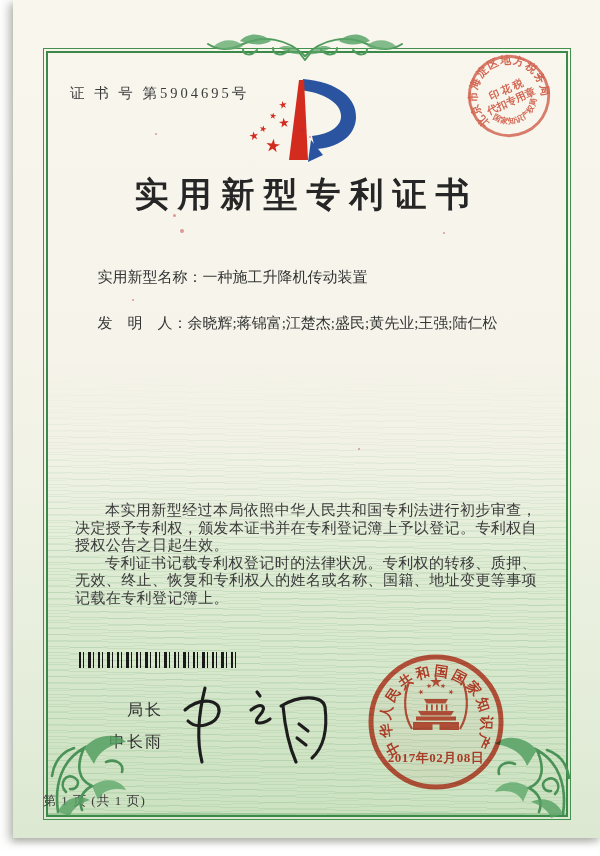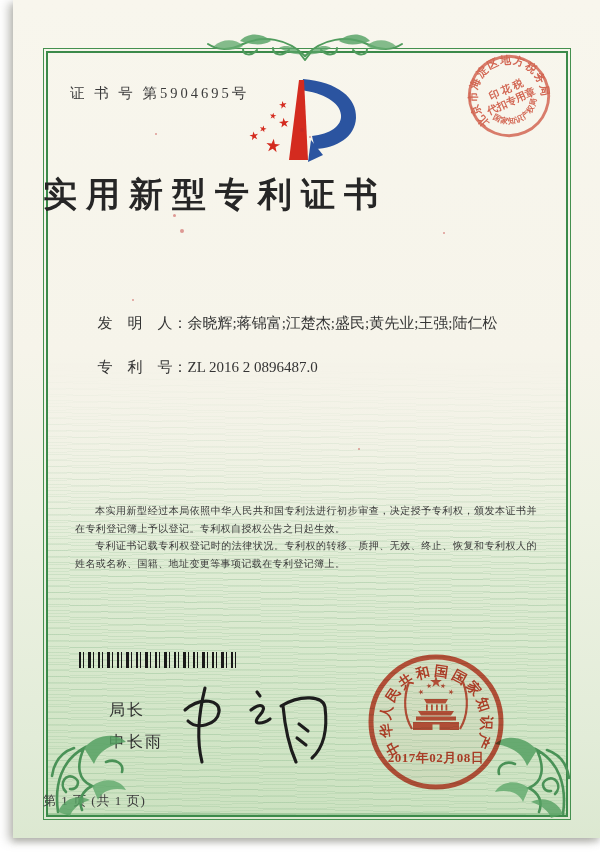--- a/index.html
+++ b/index.html
@@ -32,50 +32,50 @@
   }
   .texture-fade{
     position:absolute;left:4px;right:4px;bottom:256px;height:200px;
     background:linear-gradient(180deg,#f5f3e9 0%, rgba(245,243,233,0) 100%);
   }
   .cert-number{
     position:absolute;left:57px;top:84px;
     font-size:14.5px;letter-spacing:3px;color:#3b3b3b;white-space:pre;
   }
   .logo{position:absolute;left:229px;top:74px;width:146px;height:100px;}
-  .title-wrap{position:absolute;left:30px;top:172px;width:527px;}
+  .title-wrap{position:absolute;left:30px;top:172px;width:527px;text-align:center;}
   .title{
     font-size:34px;font-weight:700;color:#262626;
     letter-spacing:9px;text-indent:9px;white-space:nowrap;
   }
   .field{
     position:absolute;left:62px;width:470px;
     font-size:15px;color:#343434;white-space:pre;
   }
   .field .flabel{white-space:pre;}
   .paras{
     position:absolute;left:62px;top:502px;width:462px;
-    font-size:10px;line-height:17.6px;color:#3a3a3a;
+    font-size:15px;line-height:17.6px;color:#3a3a3a;
     text-align:justify;letter-spacing:.4px;
   }
   .paras p{margin:0;text-indent:2em;}
   .barcode{
     position:absolute;left:66px;top:652px;width:158px;height:16px;
     background:repeating-linear-gradient(90deg,
       #191919 0 2px, transparent 2px 4px,
       #191919 4px 5px, transparent 5px 9px,
       #191919 9px 12px, transparent 12px 14px,
       #191919 14px 15px, transparent 15px 19px);
   }
   .director{
     position:absolute;left:96px;top:700px;
     font-family:"Liberation Sans","DejaVu Sans",sans-serif;
     font-size:16px;color:#2e2e2e;letter-spacing:2px;
   }
-  .director div{margin-bottom:11px;}
+  .director div{margin-bottom:11px;text-align:right;}
   .signature{position:absolute;left:162px;top:678px;width:160px;height:92px;}
   .footer{
     position:absolute;left:30px;top:792px;width:527px;text-align:left;
     font-size:13px;letter-spacing:1px;color:#3c3c3c;
   }
   .seal{position:absolute;left:353px;top:652px;width:140px;height:140px;mix-blend-mode:multiply;opacity:.95;}
   .tax-stamp{
     position:absolute;left:448px;top:48px;width:96px;height:96px;
     transform:rotate(-24deg);opacity:.85;mix-blend-mode:multiply;
   }
@@ -128,25 +128,25 @@
         <use href="#star5" transform="translate(21,55) scale(0.36) rotate(14)"></use>
         <use href="#star5" transform="translate(12,62) scale(0.46) rotate(-10)"></use>
         <use href="#star5" transform="translate(31,72) scale(0.72) rotate(6)"></use>
       </g>
     </svg>
 
     <div class="title-wrap">
       <span class="title">实用新型专利证书</span>
     </div>
 
+    <div class="field" style="top:251px">
+      <span class="flabel">实用新型名称：</span><span>一种施工升降机传动装置</span>
+    </div>
     <div class="field" style="top:297px">
       <span class="flabel">发　明　人：</span><span>余晓辉;蒋锦富;江楚杰;盛民;黄先业;王强;陆仁松</span>
-    </div>
-    <div class="field" style="top:341px">
-      <span class="flabel">专　利　号：</span><span>ZL 2016 2 0896487.0</span>
     </div>
 
     <div class="paras">
       <p>本实用新型经过本局依照中华人民共和国专利法进行初步审查，决定授予专利权，颁发本证书并在专利登记簿上予以登记。专利权自授权公告之日起生效。</p>
       <p>专利证书记载专利权登记时的法律状况。专利权的转移、质押、无效、终止、恢复和专利权人的姓名或名称、国籍、地址变更等事项记载在专利登记簿上。</p>
     </div>
 
     <div class="barcode"></div>
 
     <div class="director">

